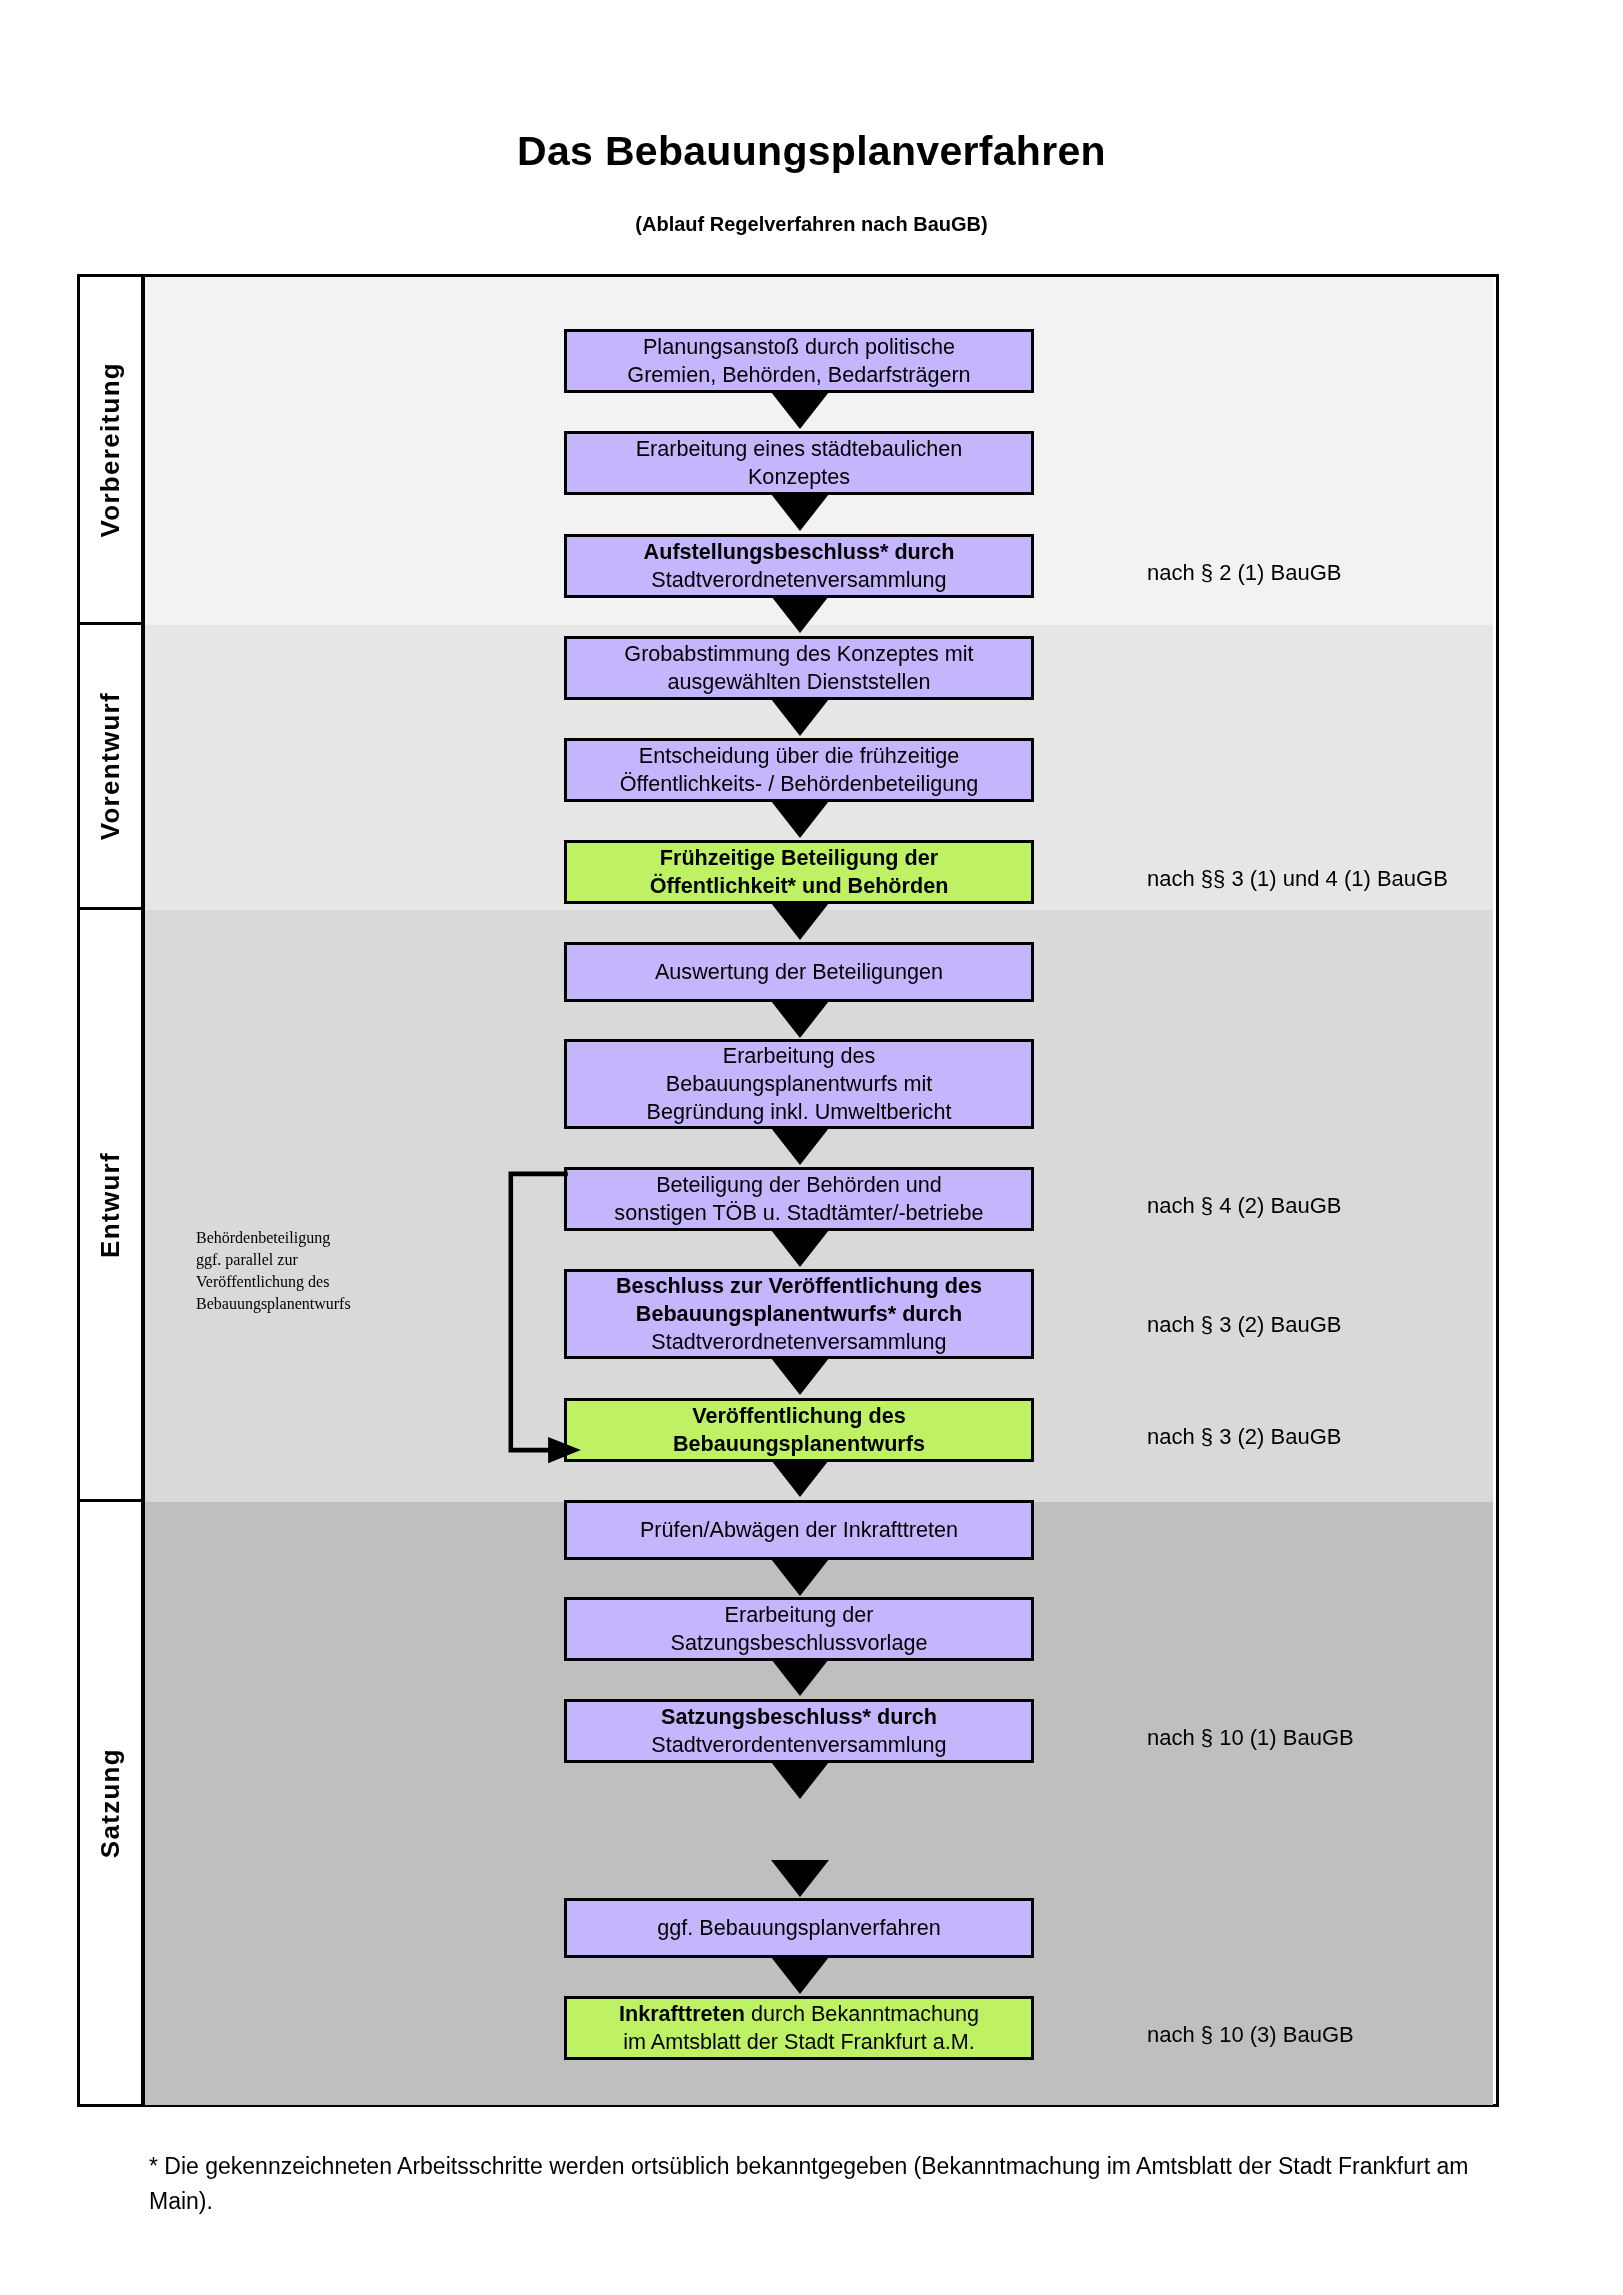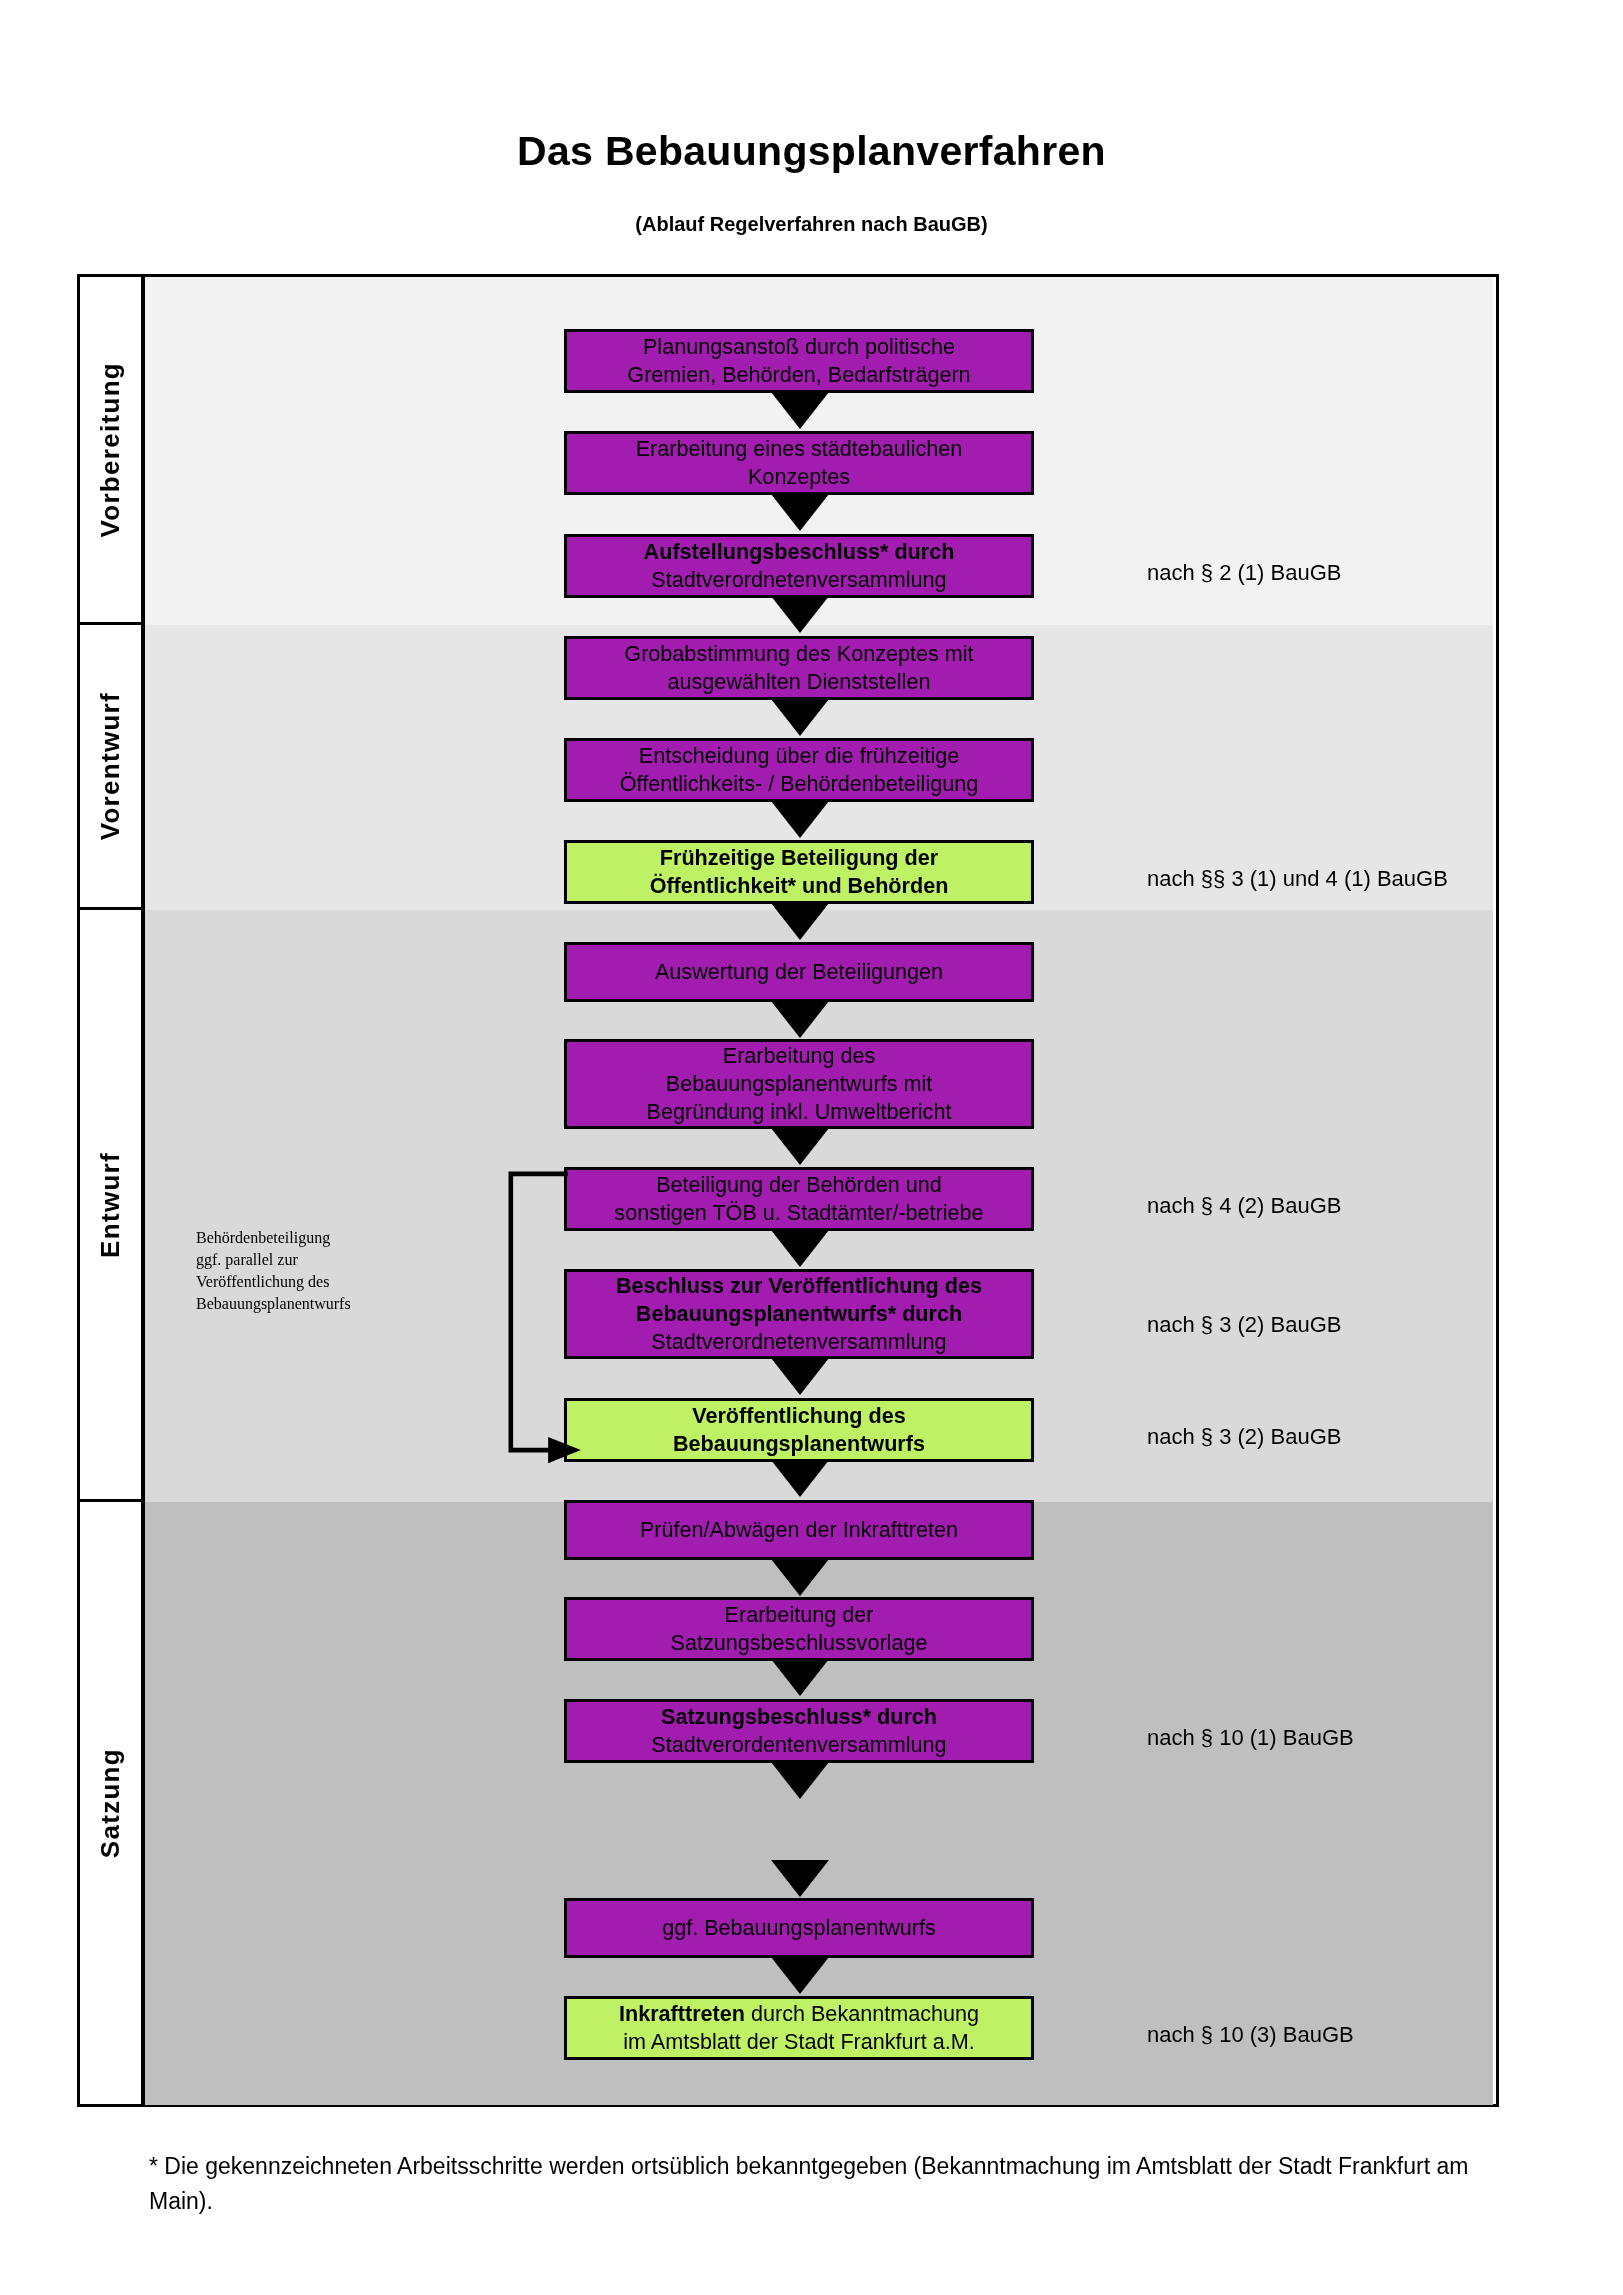--- a/index.html
+++ b/index.html
@@ -84,21 +84,21 @@
     left: 65px;
     width: 1348px;
     z-index: 1;
   }
 
   
   .pbox {
     position: absolute;
     box-sizing: border-box;
     border: 3.9px solid #000000;
-    background: #a21caf;
+    background: #c4b5fd;
     display: flex;
     align-items: center;
     justify-content: center;
     text-align: center;
     font-size: 21.6px;
     line-height: 1.30;
     padding: 2.6px 6.5px;
     z-index: 3;
   }
   .pbox.highlight { background: #bef264; }
@@ -296,21 +296,21 @@
       <div><b>Satzungsbeschluss* durch</b></div>
       <div>Stadtverordentenversammlung</div>
     </div>
   </div>
   <div class="darrow" style="left:691px; top:1485px;"></div>
 
   <div class="darrow" style="left:691px; top:1583px;"></div>
 
   <div class="pbox" style="left:484px; top:1621px; width:470px; height:60px;">
     <div class="t">
-      <div>ggf. Bebauungsplanentwurfs</div>
+      <div>ggf. Bebauungsplanverfahren</div>
     </div>
   </div>
   <div class="darrow" style="left:691px; top:1680px;"></div>
 
   <div class="pbox highlight" style="left:484px; top:1719px; width:470px; height:64px;">
     <div class="t">
       <div>
         <b>Inkrafttreten</b><span> durch Bekanntmachung</span>
       </div>
       <div>im Amtsblatt der Stadt Frankfurt a.M.</div>

